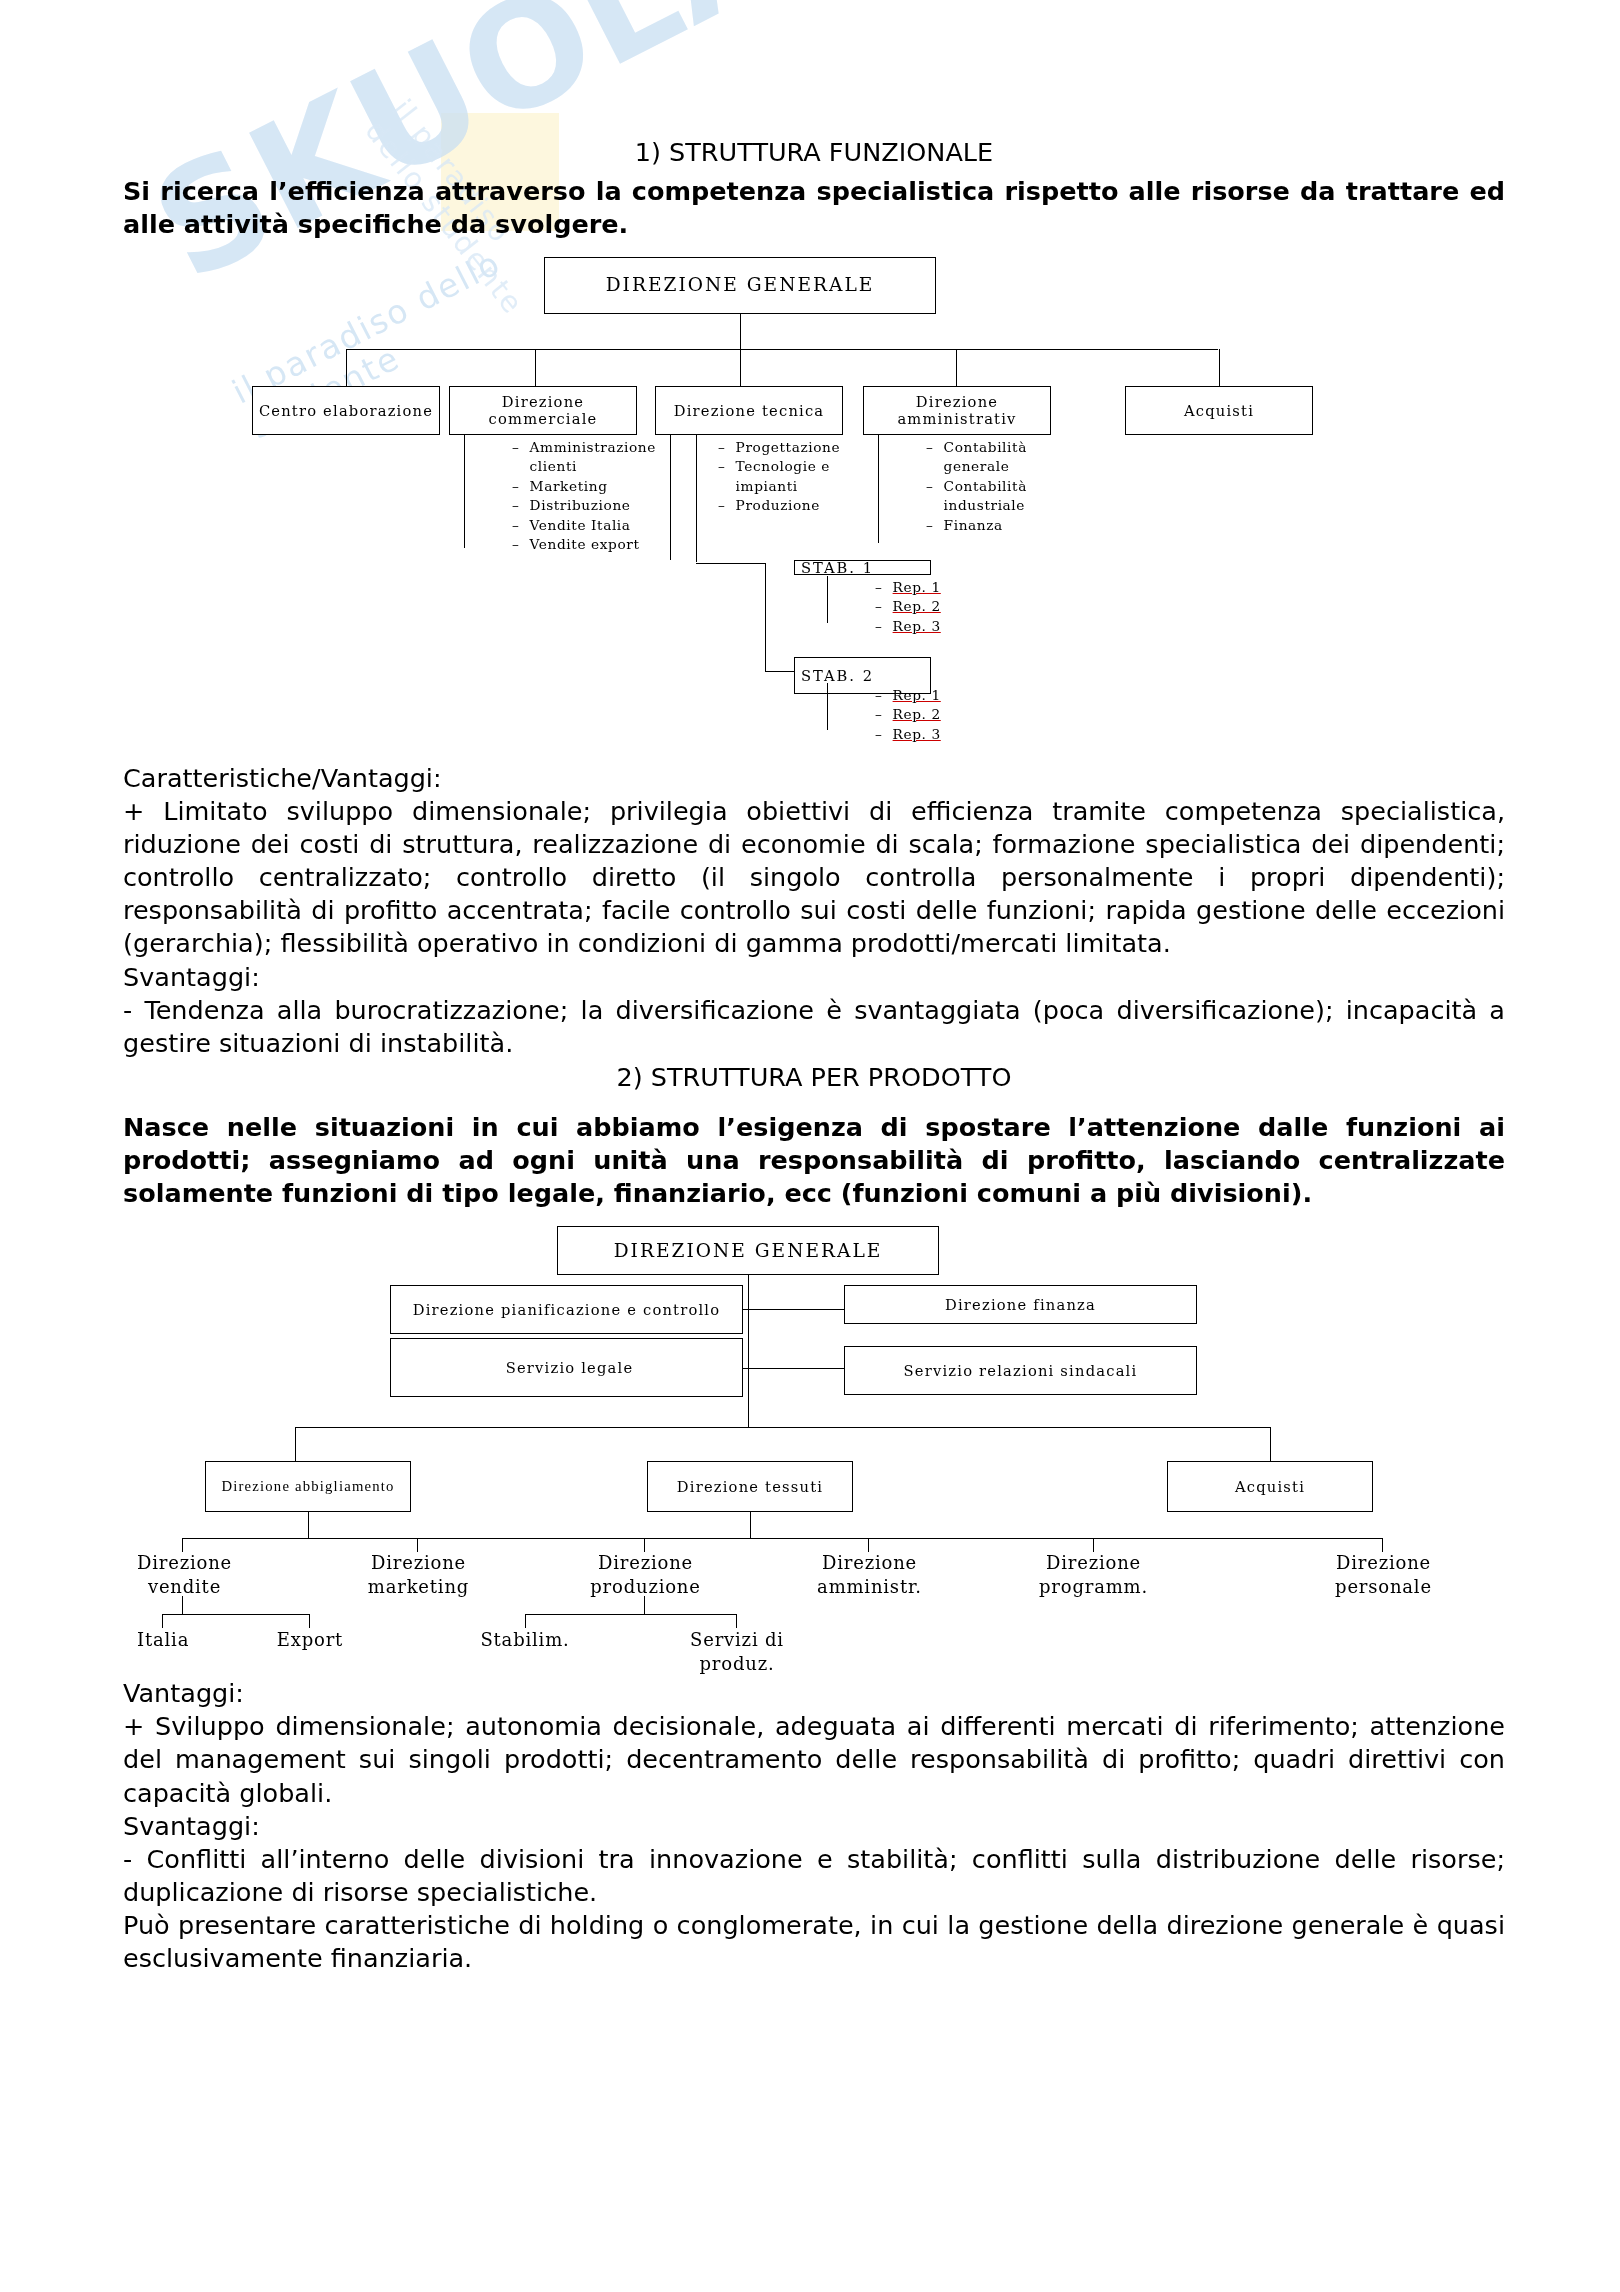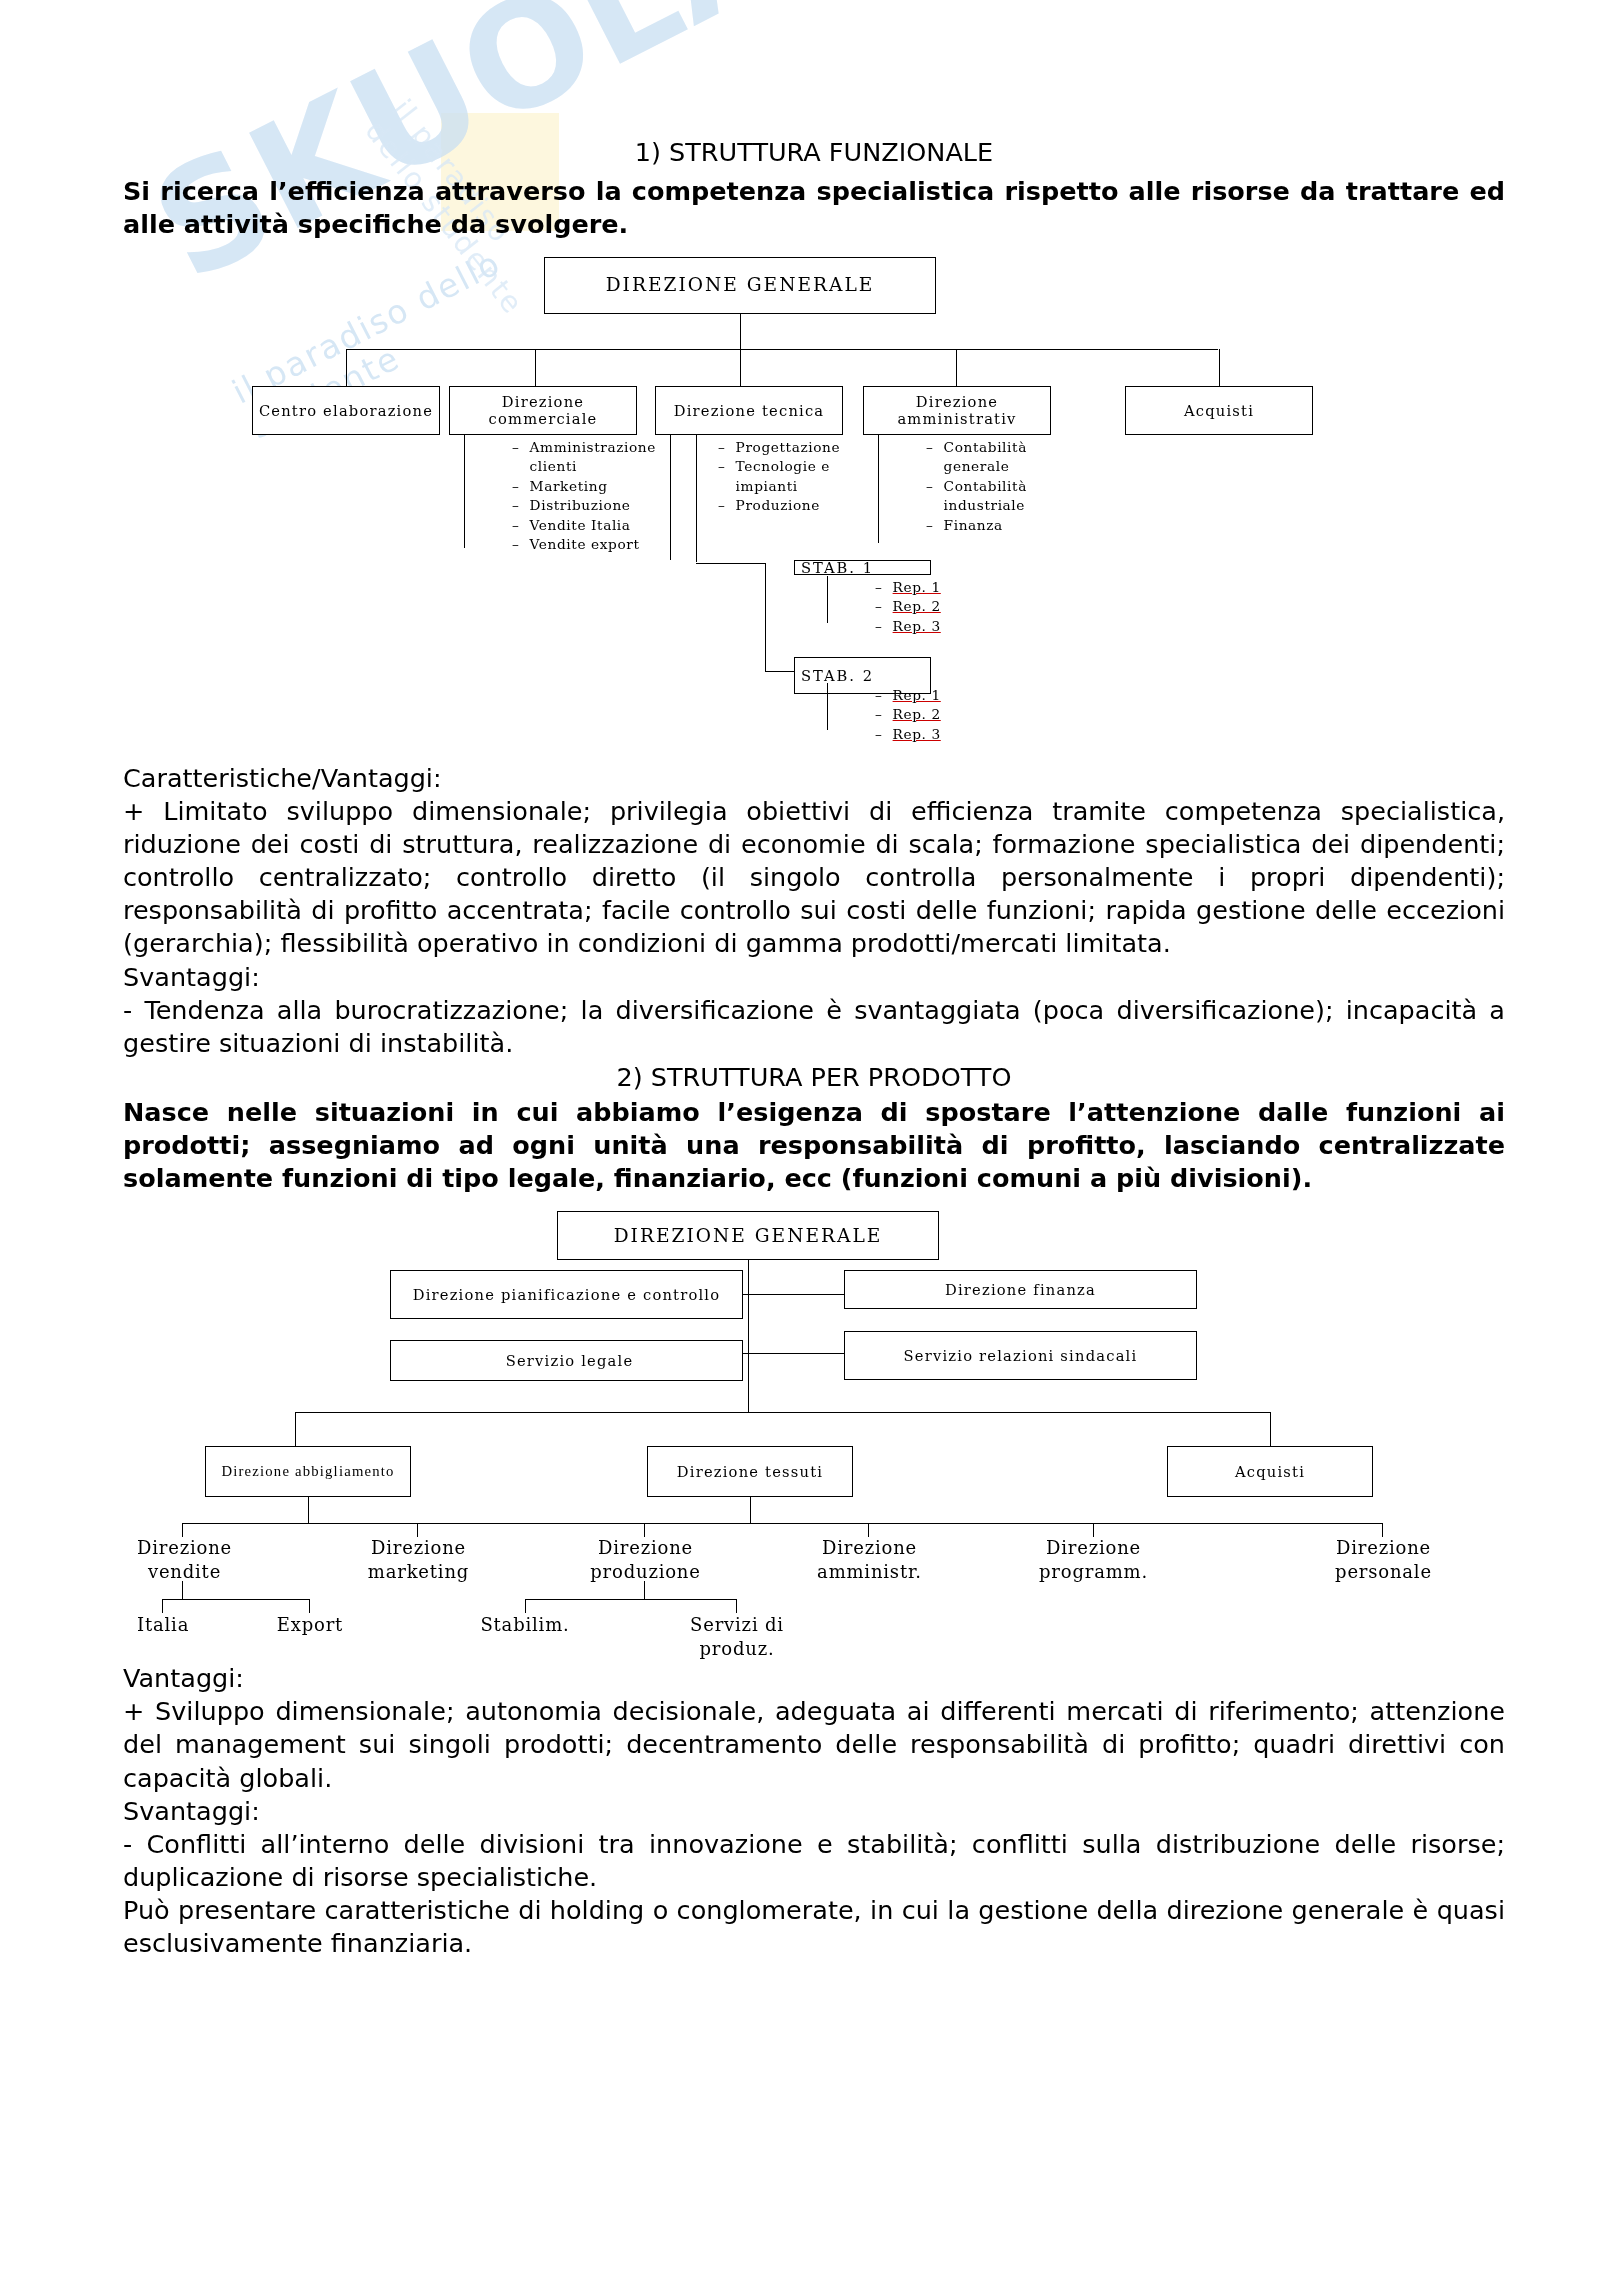--- a/index.html
+++ b/index.html
@@ -246,35 +246,35 @@
     </div>
 
     <div style="height:59px"></div>
 
     <p class="para" style="margin:0">Caratteristiche/Vantaggi:</p>
     <p class="para" style="margin:0">+ Limitato sviluppo dimensionale; privilegia obiettivi di efficienza tramite competenza specialistica, riduzione dei costi di struttura, realizzazione di economie di scala; formazione specialistica dei dipendenti; controllo centralizzato; controllo diretto (il singolo controlla personalmente i propri dipendenti); responsabilità di profitto accentrata; facile controllo sui costi delle funzioni; rapida gestione delle eccezioni (gerarchia); flessibilità operativo in condizioni di gamma prodotti/mercati limitata.</p>
     <p class="para" style="margin:0">Svantaggi:</p>
     <p class="para" style="margin:0">- Tendenza alla burocratizzazione; la diversificazione è svantaggiata (poca diversificazione); incapacità a gestire situazioni di instabilità.</p>
 
     <div class="title-line" style="margin-top:2px">2) STRUTTURA PER PRODOTTO</div>
-    <p class="para bold" style="margin-top:4px">Nasce nelle situazioni in cui abbiamo l’esigenza di spostare l’attenzione dalle funzioni ai prodotti; assegniamo ad ogni unità una responsabilità di profitto, lasciando centralizzate solamente funzioni di tipo legale, finanziario, ecc (funzioni comuni a più divisioni).</p>
+    <p class="para bold" style="margin-top:19px">Nasce nelle situazioni in cui abbiamo l’esigenza di spostare l’attenzione dalle funzioni ai prodotti; assegniamo ad ogni unità una responsabilità di profitto, lasciando centralizzate solamente funzioni di tipo legale, finanziario, ecc (funzioni comuni a più divisioni).</p>
 
     <div class="chart" style="height:333px; margin-top:15.7px">
 
       <div class="nodebox big" style="left:434px; top:0px; width:382px; height:49px;">DIREZIONE
 GENERALE</div>
 
       <div class="line v" style="left:625px; top:49px; height:152px;"></div>
 
       <div class="nodebox" style="left:267px; top:59px; width:353px; height:49px;">Direzione pianificazione
 e controllo</div>
       <div class="nodebox" style="left:721px; top:59px; width:353px; height:39px;">Direzione finanza</div>
       <div class="line h" style="left:619px; top:83px; width:102px;"></div>
 
-      <div class="nodebox" style="left:267px; top:129px; width:353px; height:41px;padding-left:8px;">Servizio legale</div>
+      <div class="nodebox" style="left:267px; top:112px; width:353px; height:59px;padding-left:8px;">Servizio legale</div>
       <div class="nodebox" style="left:721px; top:120px; width:353px; height:49px;">Servizio relazioni
 sindacali</div>
       <div class="line h" style="left:619px; top:142px; width:102px;"></div>
 
       <div class="line h" style="left:172px; top:201px; width:975px;"></div>
       <div class="line v" style="left:172px; top:201px; height:34px;"></div>
       <div class="line v" style="left:1147px; top:201px; height:34px;"></div>
 
       <div class="nodebox" style="left:82px; top:235px; width:206px; height:51px;font-family:Liberation Serif, serif;">Direzione
 abbigliamento</div>

